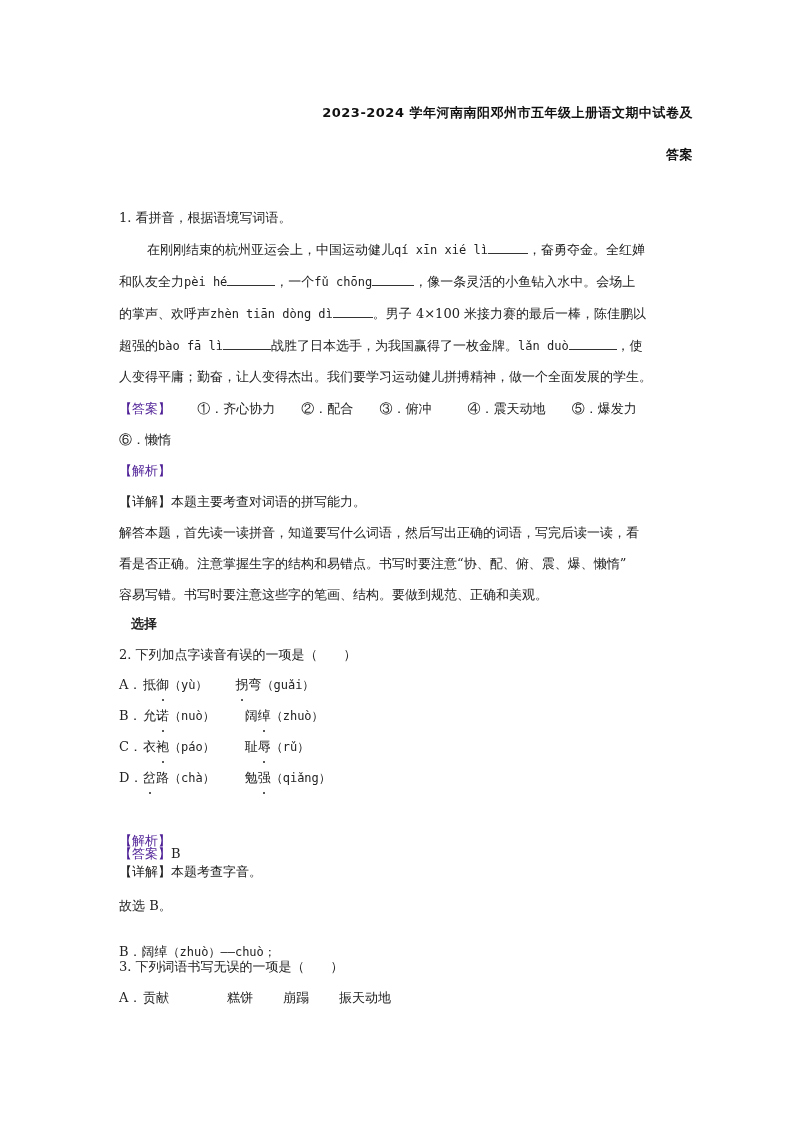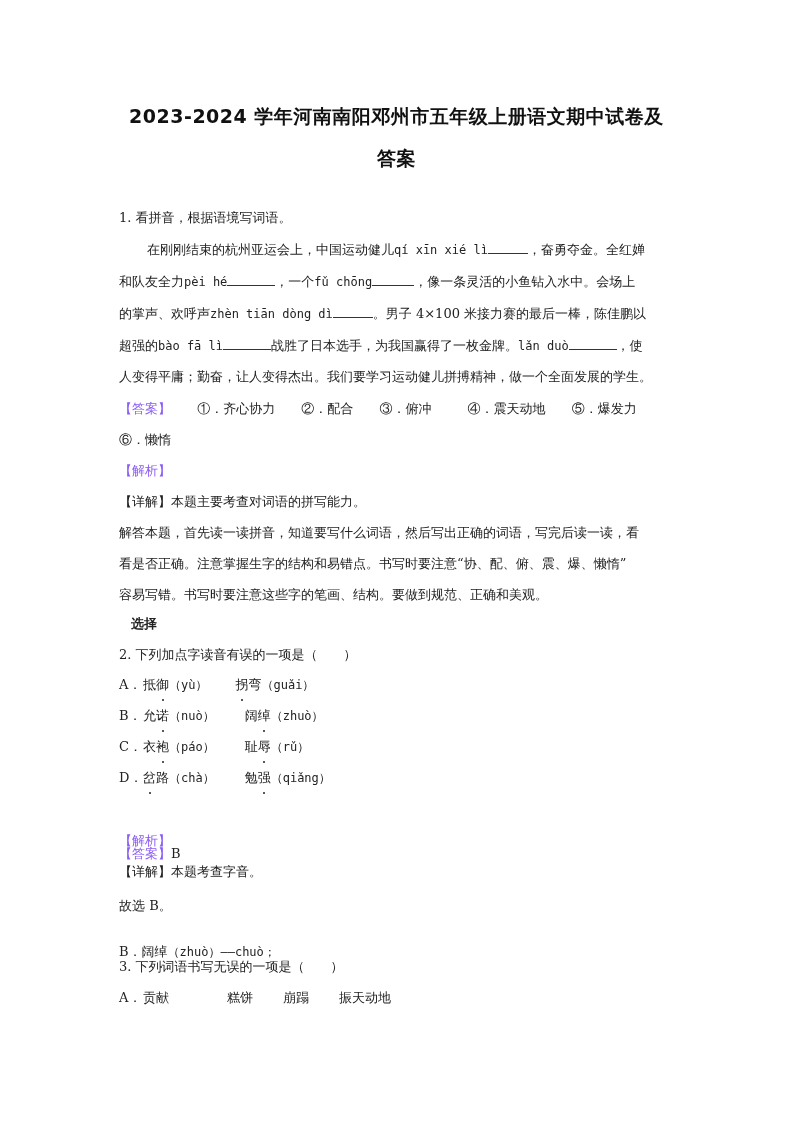--- a/index.html
+++ b/index.html
@@ -4,30 +4,30 @@
 <style>
   html, body { margin: 0; padding: 0; background: #ffffff; }
   body {
     width: 793px; height: 1122px; position: relative; overflow: hidden;
     font-family: "DejaVu Serif", "Liberation Serif", serif;
     color: #222222;
     font-size: 13px;
   }
   .page { position: absolute; left: 0; top: 0; width: 793px; height: 1122px; }
   .title {
-    position: absolute; left: 100px; width: 593px; text-align: center;
+    position: absolute; left: 100px; width: 593px; text-align: right;
     font-family: "DejaVu Sans", "Liberation Sans", sans-serif;
-    font-weight: bold; font-size: 19px; color: #111;
+    font-weight: bold; font-size: 13px; color: #111;
     letter-spacing: 0.5px;
   }
   .title.l1 { top: 104px; }
   .title.l2 { top: 146px; }
   .line { position: absolute; left: 119px; width: 560px; white-space: nowrap; line-height: 20px; }
   .indent { left: 147px; width: 532px; }
-  .blue { color: #8b5cf6; font-family: Liberation Serif, serif; }
+  .blue { color: #4c1d95; font-family: Liberation Serif, serif; }
   .bold { font-weight: bold; font-family: "DejaVu Sans", "Liberation Sans", sans-serif; margin-left: 12px; }
   .py { font-family: "DejaVu Sans Mono", "Liberation Mono", monospace; font-size: 12px; }
   .blank { display: inline-block; border-bottom: 1px solid #333; height: 14px; vertical-align: baseline; }
   .dot { position: relative; display: inline-block; }
   .dot::after {
     content: ""; position: absolute; left: 50%; bottom: -6px; width: 2px; height: 2px;
     margin-left: -1px; background: #222; border-radius: 1px;
   }
   .ans-item { display: inline-block; text-align: center; }
   .opt { display: inline-block; }

